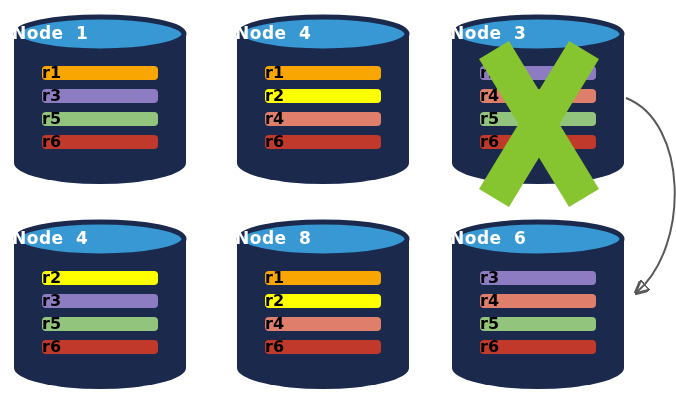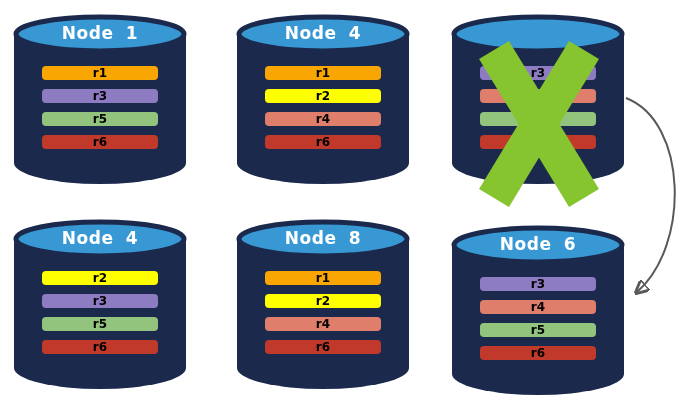--- a/index.html
+++ b/index.html
@@ -12,38 +12,38 @@
     overflow: hidden;
   }
   .node { position: absolute; width: 176px; height: 173px; }
   .node svg.cyl { position: absolute; left: 0; top: 0; overflow: visible; }
   .cyl-body { fill: var(--cylinder-body); }
   .cyl-top  { fill: var(--cylinder-top); stroke: var(--cylinder-body); stroke-width: 5; }
   .node-title {
     position: absolute;
     left: 0; top: 10px;
     width: 100%;
-    text-align: center;
+    text-align: left;
     color: var(--title-text);
     font-size: 17px;
     font-weight: bold;
     word-spacing: 6px;
     letter-spacing: 0.5px;
   }
   .bars {
     position: absolute;
     left: 30px; top: 53px;
     width: 116px;
   }
   .bar {
     height: 14px;
     margin-bottom: 9px;
     border-radius: 4px;
-    text-align: center;
-    font-size: 12px;
+    text-align: left;
+    font-size: 16px;
     line-height: 14px;
     font-weight: bold;
     color: var(--bar-text);
   }
   .x-mark {
     position: absolute;
     left: 32px; top: 33px;
     overflow: visible;
   }
   .x-mark line { stroke: var(--x-mark); stroke-width: 35; stroke-linecap: butt; }
@@ -86,20 +86,21 @@
       <div class="bar" style="background-color: rgb(223, 126, 107);">r4</div>
       <div class="bar" style="background-color: rgb(192, 57, 43);">r6</div>
     </div>
   </div>
 
   <div class="node" style="left:450px; top:13px;">
     <svg class="cyl" width="176" height="173" viewBox="0 0 176 173">
       <path class="cyl-body" d="M 2 21 H 174 V 150 A 86 21 0 0 1 2 150 Z"></path>
       <ellipse class="cyl-top" cx="88" cy="21" rx="84" ry="17"></ellipse>
     </svg>
+    <div class="node-title">Node 3</div>
     <div class="bars">
       <div class="bar" style="background-color: rgb(142, 124, 195);">r3</div>
       <div class="bar" style="background-color: rgb(223, 126, 107);">r4</div>
       <div class="bar" style="background-color: rgb(147, 196, 125);">r5</div>
       <div class="bar" style="background-color: rgb(192, 57, 43);">r6</div>
     </div>
     <svg class="x-mark" width="114" height="158" viewBox="0 0 114 158">
       <line x1="12" y1="4" x2="102" y2="152"></line>
       <line x1="102" y1="4" x2="12" y2="152"></line>
     </svg>
@@ -126,21 +127,21 @@
     </svg>
     <div class="node-title">Node 8</div>
     <div class="bars">
       <div class="bar" style="background-color: rgb(249, 166, 2);">r1</div>
       <div class="bar" style="background-color: rgb(255, 255, 0);">r2</div>
       <div class="bar" style="background-color: rgb(223, 126, 107);">r4</div>
       <div class="bar" style="background-color: rgb(192, 57, 43);">r6</div>
     </div>
   </div>
 
-  <div class="node" style="left:450px; top:224px;">
+  <div class="node" style="left:450px; top:218px;">
     <svg class="cyl" width="176" height="173" viewBox="0 0 176 173">
       <path class="cyl-body" d="M 2 21 H 174 V 150 A 86 21 0 0 1 2 150 Z"></path>
       <ellipse class="cyl-top" cx="88" cy="21" rx="84" ry="17"></ellipse>
     </svg>
     <div class="node-title">Node 6</div>
     <div class="bars">
       <div class="bar" style="background-color: rgb(142, 124, 195);">r3</div>
       <div class="bar" style="background-color: rgb(223, 126, 107);">r4</div>
       <div class="bar" style="background-color: rgb(147, 196, 125);">r5</div>
       <div class="bar" style="background-color: rgb(192, 57, 43);">r6</div>

